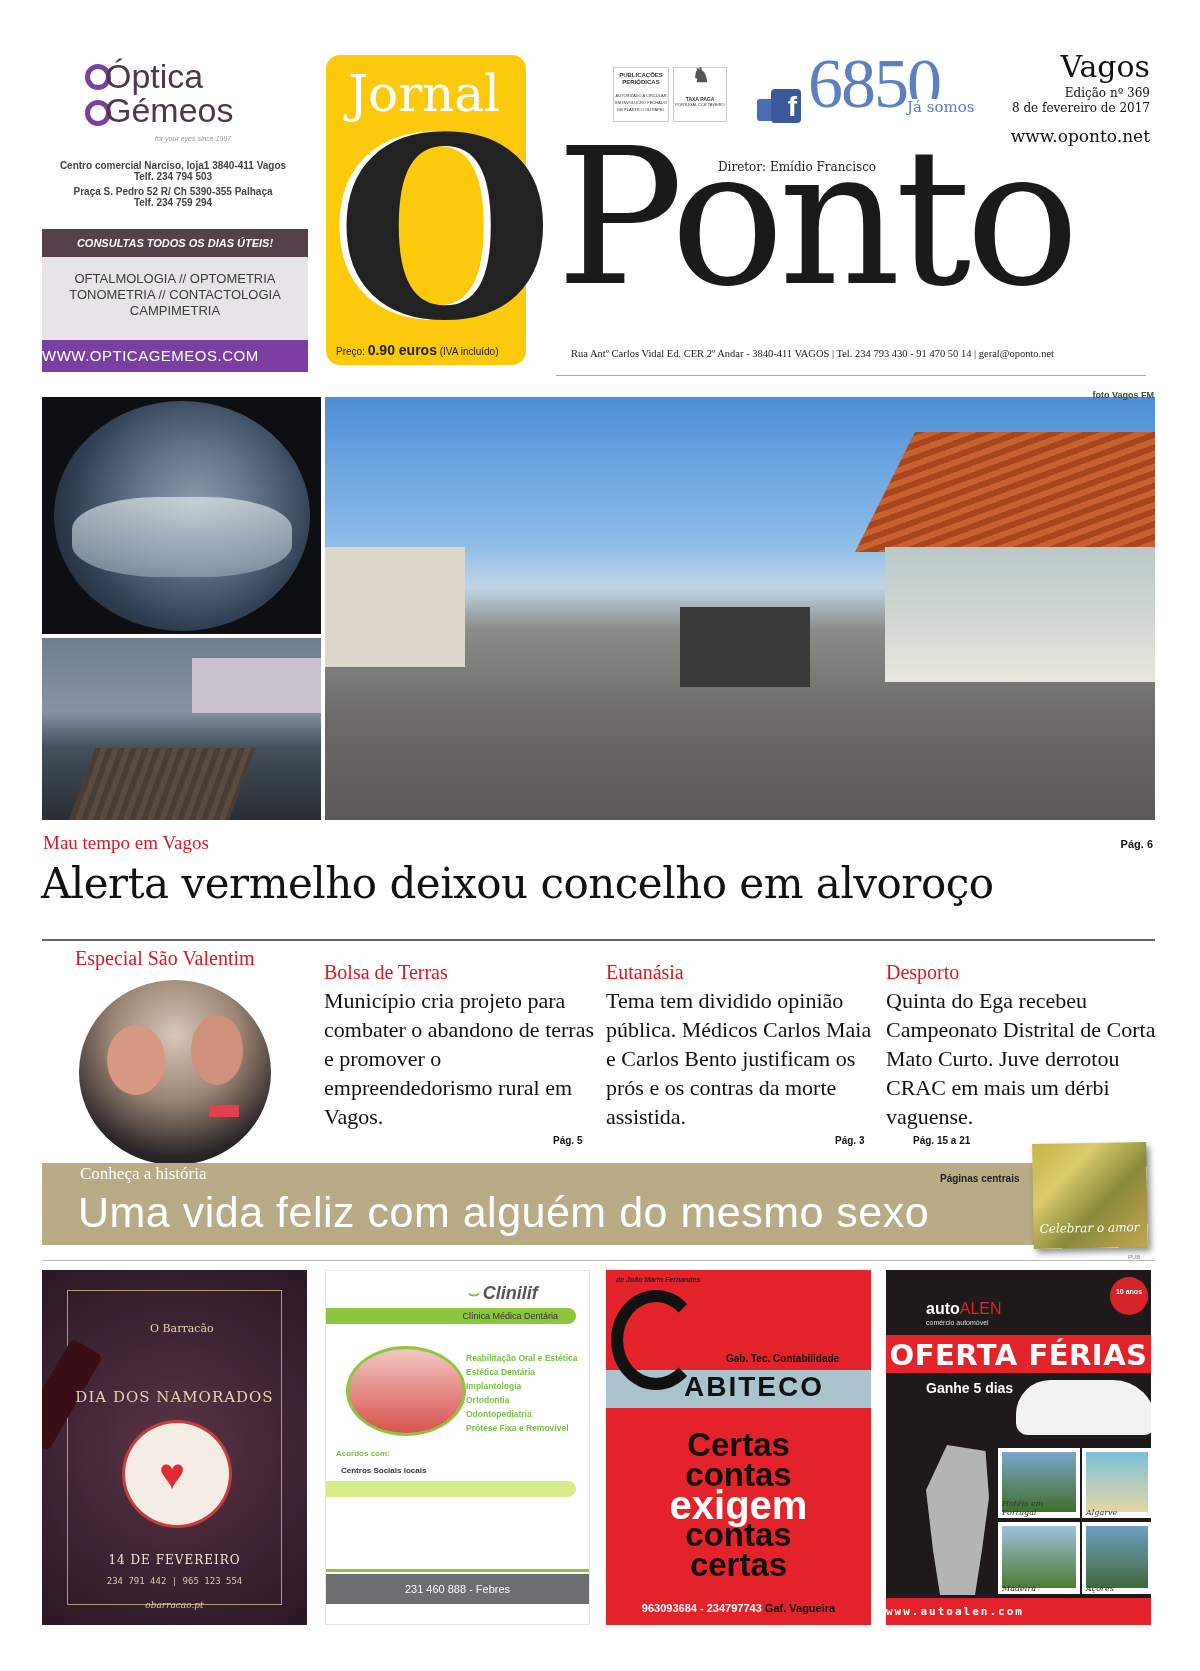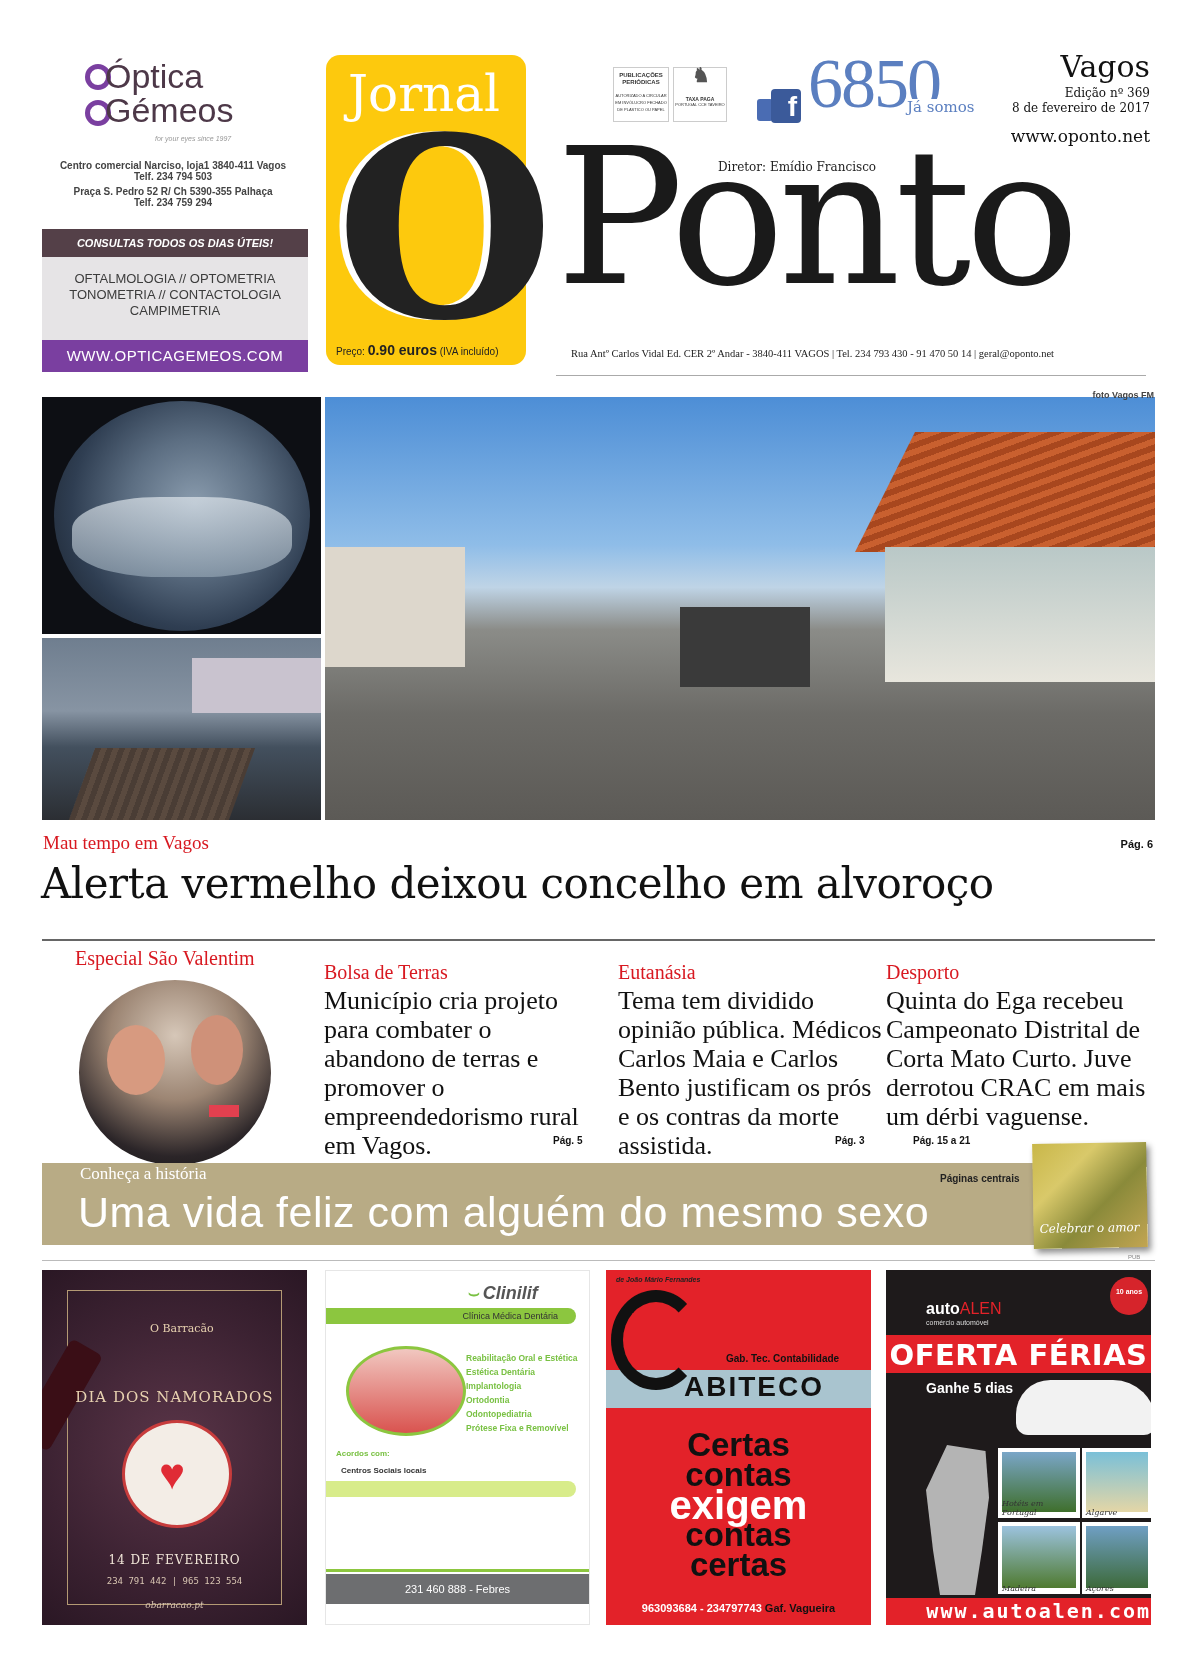--- a/index.html
+++ b/index.html
@@ -10,21 +10,21 @@
   
   #optica-logo { left: 85px; top: 58px; width: 190px; height: 90px; }
   #optica-logo .ring { position: absolute; width: 26px; height: 26px; border: 5px solid #7a3fa0; border-radius: 50%; }
   #optica-logo .w1 { position: absolute; left: 20px; top: 0; font-family: "Liberation Sans", sans-serif; font-size: 34px; color: #4d3848; line-height: 36px; }
   #optica-logo .w2 { position: absolute; left: 20px; top: 34px; font-family: "Liberation Sans", sans-serif; font-size: 34px; color: #4d3848; line-height: 36px; }
   #optica-tag { left: 155px; top: 135px; font-size: 7px; color: #999; font-style: italic; font-family: "Liberation Sans", sans-serif; }
   #optica-addr { left: 42px; top: 160px; width: 262px; text-align: center; font-family: "Liberation Sans", sans-serif; font-size: 10px; font-weight: bold; color: #444; line-height: 11px; }
   #optica-addr .gap { height: 4px; }
   #optica-consult { left: 42px; top: 229px; width: 266px; height: 28px; background: #544048; color: #fff; font-family: "Liberation Sans", sans-serif; font-size: 11px; font-weight: bold; font-style: italic; text-align: center; line-height: 28px; }
   #optica-services { left: 42px; top: 257px; width: 266px; height: 83px; background: #e6e4e6; font-family: "Liberation Sans", sans-serif; font-size: 13px; color: #3c3c3c; text-align: center; line-height: 16px; padding-top: 14px; }
-  #optica-web { left: 42px; top: 340px; width: 266px; height: 32px; background: #7a3fa0; color: #fff; font-family: "Liberation Sans", sans-serif; font-size: 15px; text-align: center; line-height: 32px; letter-spacing: 0.5px; }
+  #optica-web { left: 42px; top: 340px; width: 266px; height: 32px; background: #7a3fa0; color: #fff; font-family: "Liberation Sans", sans-serif; font-size: 15px; line-height: 32px; letter-spacing: 0.5px; }
 
   
   #jornal-box { left: 326px; top: 55px; width: 200px; height: 310px; background: #fdc90d; border-radius: 14px; }
   #jornal-word { left: 348px; top: 64px; font-family: "DejaVu Serif", serif; font-size: 50px; color: #fff; line-height: 60px; }
   #jornal-o { left: 336px; top: 118px; font-family: "DejaVu Serif", serif; font-size: 250px; font-weight: bold; color: #222; line-height: 220px; text-shadow: -7px 0 0 #fff; }
   #jornal-price { left: 336px; top: 342px; width: 180px; font-family: "Liberation Sans", sans-serif; font-size: 10px; color: #222; white-space: nowrap; }
   #jornal-price b { font-size: 14px; }
 
   
   #pub-badge { left: 613px; top: 67px; width: 56px; height: 55px; border: 1px solid #ccc; font-family: "Liberation Sans", sans-serif; font-size: 6px; font-weight: bold; text-align: center; padding-top: 4px; line-height: 7px; color: #333; }
@@ -67,23 +67,23 @@
   .rule-lead { left: 42px; top: 939px; width: 1113px; height: 2px; background: #666; }
 
   
   #valentim-kicker { left: 75px; top: 947px; font-family: "Liberation Serif", serif; font-size: 20px; color: #d81921; }
   #valentim-photo { left: 79px; top: 980px; width: 192px; height: 185px; border-radius: 50%; background: radial-gradient(circle at 50% 30%, #d6c7b8 0%, #9c8573 40%, #2b2528 75%, #111 100%); overflow: hidden; }
   #valentim-photo .face1 { position: absolute; left: 28px; top: 45px; width: 58px; height: 70px; border-radius: 50%; background: #d79a80; }
   #valentim-photo .face2 { position: absolute; left: 112px; top: 35px; width: 52px; height: 70px; border-radius: 50%; background: #cf9179; }
   #valentim-photo .tie { position: absolute; left: 130px; top: 125px; width: 30px; height: 12px; background: #e2404f; }
   .story { width: 270px; }
   .story .kicker { font-family: "Liberation Serif", serif; font-size: 20px; color: #d81921; line-height: 24px; }
-  .story .body { font-family: "Liberation Serif", serif; font-size: 26px; line-height: 29px; color: #111; margin-top: 2px; }
+  .story .body { font-family: "Liberation Serif", serif; font-size: 22px; line-height: 29px; color: #111; margin-top: 2px; }
   #story-bolsa { left: 324px; top: 960px; }
-  #story-eutanasia { left: 606px; top: 960px; margin-left: 12px; }
+  #story-eutanasia { left: 606px; top: 960px; }
   #story-desporto { left: 886px; top: 960px; }
   .page-ref { font-family: "Liberation Sans", sans-serif; font-size: 10px; font-weight: bold; }
   #bolsa-page { left: 553px; top: 1135px; }
   #eutanasia-page { left: 835px; top: 1135px; }
   #desporto-page { left: 913px; top: 1135px; }
 
   
   #banner { left: 42px; top: 1163px; width: 1078px; height: 82px; background: #b8ab85; }
   #banner-kicker { left: 80px; top: 1164px; font-family: "Liberation Serif", serif; font-size: 17px; color: #fff; }
   #banner-title { left: 78px; top: 1182px; font-family: Liberation Sans, sans-serif; font-size: 43px; color: #fff; line-height: 60px; letter-spacing: 0.5px; white-space: nowrap; }
@@ -135,21 +135,21 @@
   #ad-autoalen .brand span { color: #e32229; }
   #ad-autoalen .tagline { position: absolute; left: 40px; top: 49px; font-size: 7px; color: #ddd; }
   #ad-autoalen .years { position: absolute; left: 224px; top: 7px; width: 38px; height: 38px; border-radius: 50%; background: #d6242b; color: #fff; font-size: 7px; font-weight: bold; text-align: center; padding-top: 10px; line-height: 9px; }
   #ad-autoalen .offer-bar { position: absolute; left: 0; top: 65px; width: 100%; height: 38px; background: #e32229; color: #fff; font-size: 29px; font-weight: bold; text-align: center; line-height: 40px; letter-spacing: 0.5px; font-family: "DejaVu Sans", sans-serif; }
   #ad-autoalen .days { position: absolute; left: 40px; top: 110px; font-size: 14px; font-weight: bold; color: #fff; }
   #ad-autoalen .car { position: absolute; left: 130px; top: 110px; width: 140px; height: 55px; border-radius: 40px 50px 14px 14px; background: #f2f2f2; }
   #ad-autoalen .map { position: absolute; left: 40px; top: 175px; width: 70px; height: 150px; background: #b4b4b4; clip-path: polygon(30% 0, 85% 4%, 90% 35%, 80% 70%, 70% 100%, 20% 100%, 10% 70%, 0 30%); }
   #ad-autoalen .pol { position: absolute; background: #fff; padding: 4px 4px 6px; }
   #ad-autoalen .pol div { width: 100%; height: 100%; }
   #ad-autoalen .pol span { position: absolute; left: 4px; bottom: 1px; font-family: "DejaVu Serif", serif; font-style: italic; font-size: 8px; color: #333; }
-  #ad-autoalen .url-bar { position: absolute; left: 0; top: 328px; width: 100%; height: 27px; background: #e32229; color: #fff; font-size: 20px; font-weight: bold; text-align: right; line-height: 27px; letter-spacing: 2px; font-family: "DejaVu Sans Mono", monospace; }
+  #ad-autoalen .url-bar { position: absolute; left: 0; top: 328px; width: 100%; height: 27px; background: #e32229; color: #fff; font-size: 11px; font-weight: bold; text-align: left; line-height: 27px; letter-spacing: 2px; font-family: "DejaVu Sans Mono", monospace; }
 </style>
 </head>
 <body>
 
 <div class="abs" id="optica-logo">
   <span class="ring" style="left:0;top:6px;"></span>
   <span class="ring" style="left:0;top:42px;"></span>
   <span class="w1">Óptica</span>
   <span class="w2">Gémeos</span>
 </div>

